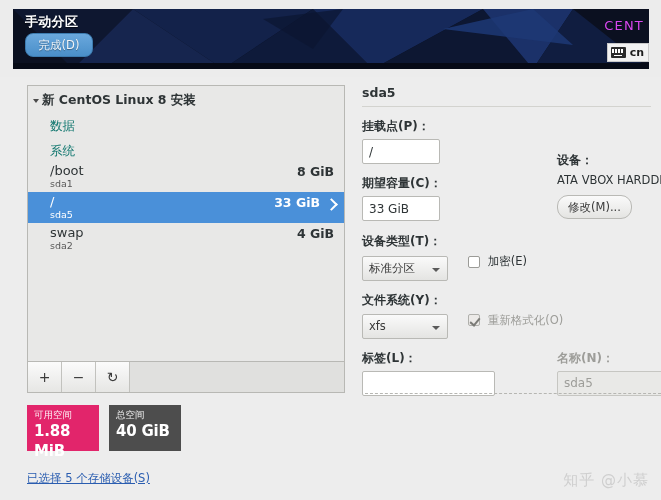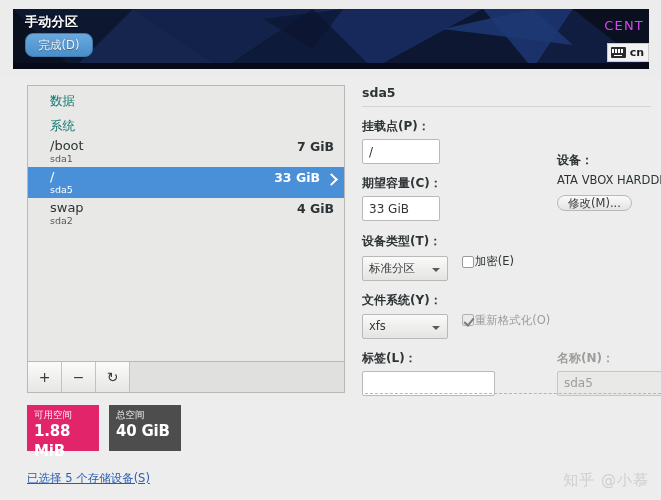--- a/index.html
+++ b/index.html
@@ -299,22 +299,22 @@
     position: absolute;
     right: 7px; top: 11px;
     width: 0; height: 0;
     border-left: 4px solid transparent;
     border-right: 4px solid transparent;
     border-top: 4.5px solid #5a5a5a;
   }
   .chk-row {
     display: inline-flex;
     align-items: center;
-    gap: 1px;
-    margin-left: 10px;
+    gap: 8px;
+    margin-left: 16px;
     vertical-align: 4px;
     cursor: pointer;
   }
   .chk {
     width: 12px; height: 12px;
     box-sizing: border-box;
     background: #ffffff;
     border: 1px solid #9b9b97;
     border-radius: 2px;
     position: relative;
@@ -341,21 +341,21 @@
   .dev-label { font-size: 12px; font-weight: bold; color: #2e3436; }
   .dev-val {
     font-size: 11.5px;
     color: #2e3436;
     margin-top: 4px;
     white-space: nowrap;
     overflow: hidden;
   }
   .mod-btn {
     margin-top: 8px;
-    width: 75px; height: 16px;
+    width: 75px; height: 24px;
     box-sizing: border-box;
     background: linear-gradient(#fafafa, #e4e4e2);
     border: 1px solid #b9b9b5;
     border-radius: 11px;
     font-size: 11.5px;
     color: #3a3a3a;
     display: flex;
     align-items: center;
     justify-content: center;
     cursor: pointer;
@@ -410,30 +410,34 @@
       <span class="kbd-glyph"></span>
       <span class="kbd-label">cn</span>
     </div>
   </div>
 </div>
 
 <div class="left-col">
 
   <div class="part-list">
 
+    <div class="group-head">
+      <span class="tri"></span>
+      <span>新 CentOS Linux 8 安装</span>
+    </div>
 
     <div class="section-label">数据</div>
 
 
     <div class="section-label">系统</div>
 
     <div class="part-row">
       <div class="mnt">/boot</div>
       <div class="dev">sda1</div>
-      <div class="size">7 GiB</div>
+      <div class="size">8 GiB</div>
     </div>
 
     <div class="part-row selected">
       <div class="mnt">/</div>
       <div class="dev">sda5</div>
       <div class="size">33 GiB</div>
       <span class="chev"></span>
     </div>
 
     <div class="part-row">

